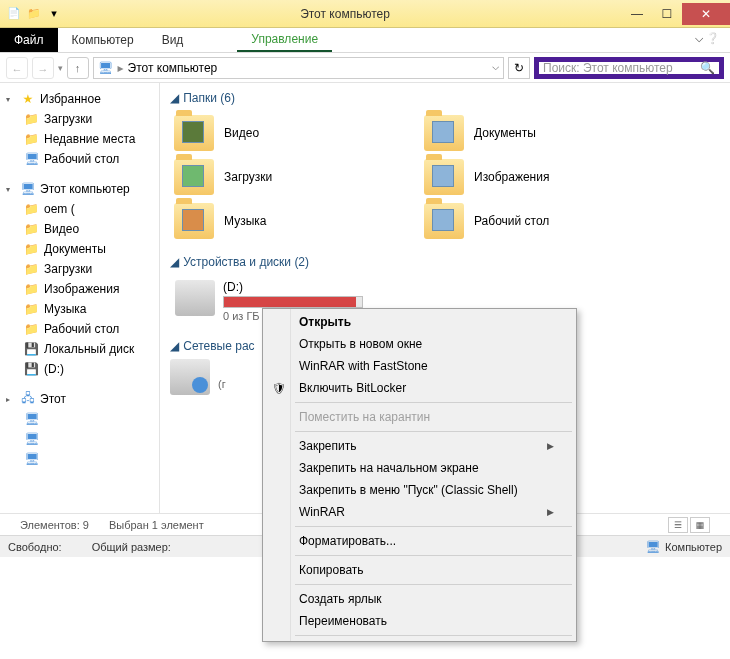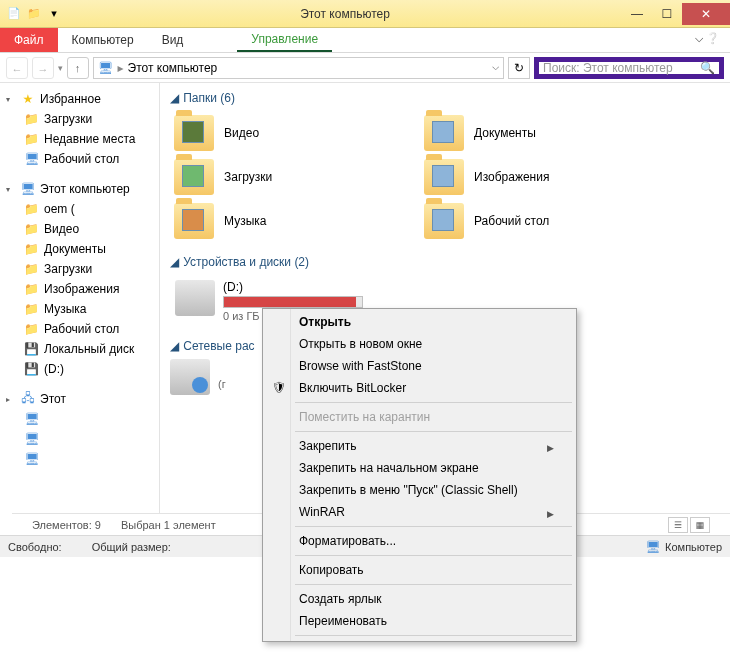--- a/index.html
+++ b/index.html
@@ -11,21 +11,21 @@
 .qat-icon { width: 16px; height: 16px; display: flex; align-items: center; justify-content: center; font-size: 11px; }
 .contextual { background: #dff3df; border: 1px solid #a7d7a7; font-size: 11px; padding: 2px 10px; margin-left: 110px; }
 .title-text { flex: 1; text-align: center; font-size: 12px; color: #333; }
 .win-controls { display: flex; }
 .wc { width: 30px; height: 22px; display: flex; align-items: center; justify-content: center; font-size: 12px; color: #333; }
 .wc.close { background: #c75050; color: #fff; width: 48px; }
 
 
 .ribbon { height: 25px; background: #fff; border-bottom: 1px solid #d9d9d9; display: flex; align-items: stretch; }
 .ribbon-tab { padding: 4px 14px; font-size: 12px; color: #333; display: flex; align-items: center; }
-.ribbon-tab.file { background: #ef4444; color: #fff; }
+.ribbon-tab.file { background: #000000; color: #fff; }
 .ribbon-tab.ctx { color: #3c9a3c; border-bottom: 2px solid #14532d; margin-left: 40px; }
 .ribbon-collapse { margin-left: auto; padding: 4px 10px; color: #555; font-size: 11px; }
 
 
 .navbar { height: 30px; background: #fff; border-bottom: 1px solid #e3e3e3; display: flex; align-items: center; padding: 2px 6px; gap: 4px; }
 .nav-btn { width: 22px; height: 22px; border: 1px solid #ccc; border-radius: 3px; display: flex; align-items: center; justify-content: center; font-size: 11px; color: #666; background: #fff; }
 .nav-btn.disabled { opacity: .5; }
 .addr { flex: 1; height: 22px; border: 1px solid #ccc; display: flex; align-items: center; padding: 0 4px; font-size: 12px; gap: 4px; }
 .addr .crumb-sep { color: #888; }
 .addr .drop { margin-left: auto; color: #666; font-size: 9px; }
@@ -70,30 +70,30 @@
 .bar { height: 12px; background: #e8e8e8; border: 1px solid #c0c0c0; position: relative; margin-bottom: 2px; width: 140px; }
 .bar-fill { height: 100%; background: #26a0da; }
 .bar-fill.red { background: #d64545; }
 .drive-sub { font-size: 11px; color: #666; }
 
 .net-item { display: flex; gap: 8px; align-items: center; font-size: 12px; }
 .net-ic { width: 40px; height: 36px; background: linear-gradient(#e8e8e8, #bcbcbc); border-radius: 3px; position: relative; }
 .net-ic .globe { position: absolute; right: 2px; bottom: 2px; width: 16px; height: 16px; border-radius: 50%; background: #4a90d9; }
 
 
-.status1 { height: 22px; border-top: 1px solid #e3e3e3; display: flex; align-items: center; font-size: 11px; color: #555; padding: 0 20px; gap: 20px; margin-left: 12px; }
+.status1 { height: 22px; border-top: 1px solid #e3e3e3; display: flex; align-items: center; font-size: 11px; color: #555; padding: 0 20px; gap: 20px; }
 .status1 .views { margin-left: auto; display: flex; gap: 2px; }
 .vbtn { width: 20px; height: 16px; border: 1px solid #ccc; display: flex; align-items: center; justify-content: center; font-size: 9px; }
 .status2 { height: 22px; background: #f0f0f0; border-top: 1px solid #d9d9d9; display: flex; align-items: center; font-size: 11px; color: #333; padding: 0 8px; gap: 30px; }
 .status2 .comp { margin-left: auto; display: flex; align-items: center; gap: 4px; }
 
 
 .ctxmenu { position: absolute; left: 262px; top: 308px; width: 315px; background: #f0f0f0; border: 1px solid #a0a0a0; box-shadow: 3px 3px 6px rgba(0,0,0,.25); font-size: 12px; padding: 2px; }
 .ctx-gutter { position: absolute; left: 0; top: 0; bottom: 0; width: 28px; background: #f0f0f0; border-right: 1px solid #e0e0e0; }
-.ctx-item { position: relative; padding: 4px 20px 4px 34px; display: flex; align-items: flex-end; }
+.ctx-item { position: relative; padding: 4px 20px 4px 34px; display: flex; align-items: center; }
 .ctx-item.disabled { color: #a0a0a0; }
 .ctx-item .arrow { margin-left: auto; font-size: 9px; color: #555; }
 .ctx-sep { height: 1px; background: #d0d0d0; margin: 3px 2px 3px 30px; }
 .ctx-ic { position: absolute; left: 6px; width: 16px; height: 16px; display: flex; align-items: center; justify-content: center; font-size: 11px; z-index: 1; }
 </style>
 </head>
 <body>
 
 <div class="titlebar">
   <div class="qat">
@@ -319,21 +319,21 @@
 <div class="ctxmenu">
   <div class="ctx-gutter"></div>
   <div id="ctx-items">
       <div class="ctx-item" style="font-weight: 600;">
         <span>Открыть</span>
       </div>
       <div class="ctx-item">
         <span>Открыть в новом окне</span>
       </div>
       <div class="ctx-item">
-        <span>Browse with FastStone</span>
+        <span>WinRAR with FastStone</span>
       </div>
       <div class="ctx-item">
         <span class="ctx-ic">🛡</span>
         <span>Включить BitLocker</span>
       </div>
       <div class="ctx-sep"></div>
       <div class="ctx-item disabled">
         <span>Поместить на карантин</span>
       </div>
       <div class="ctx-sep"></div>

